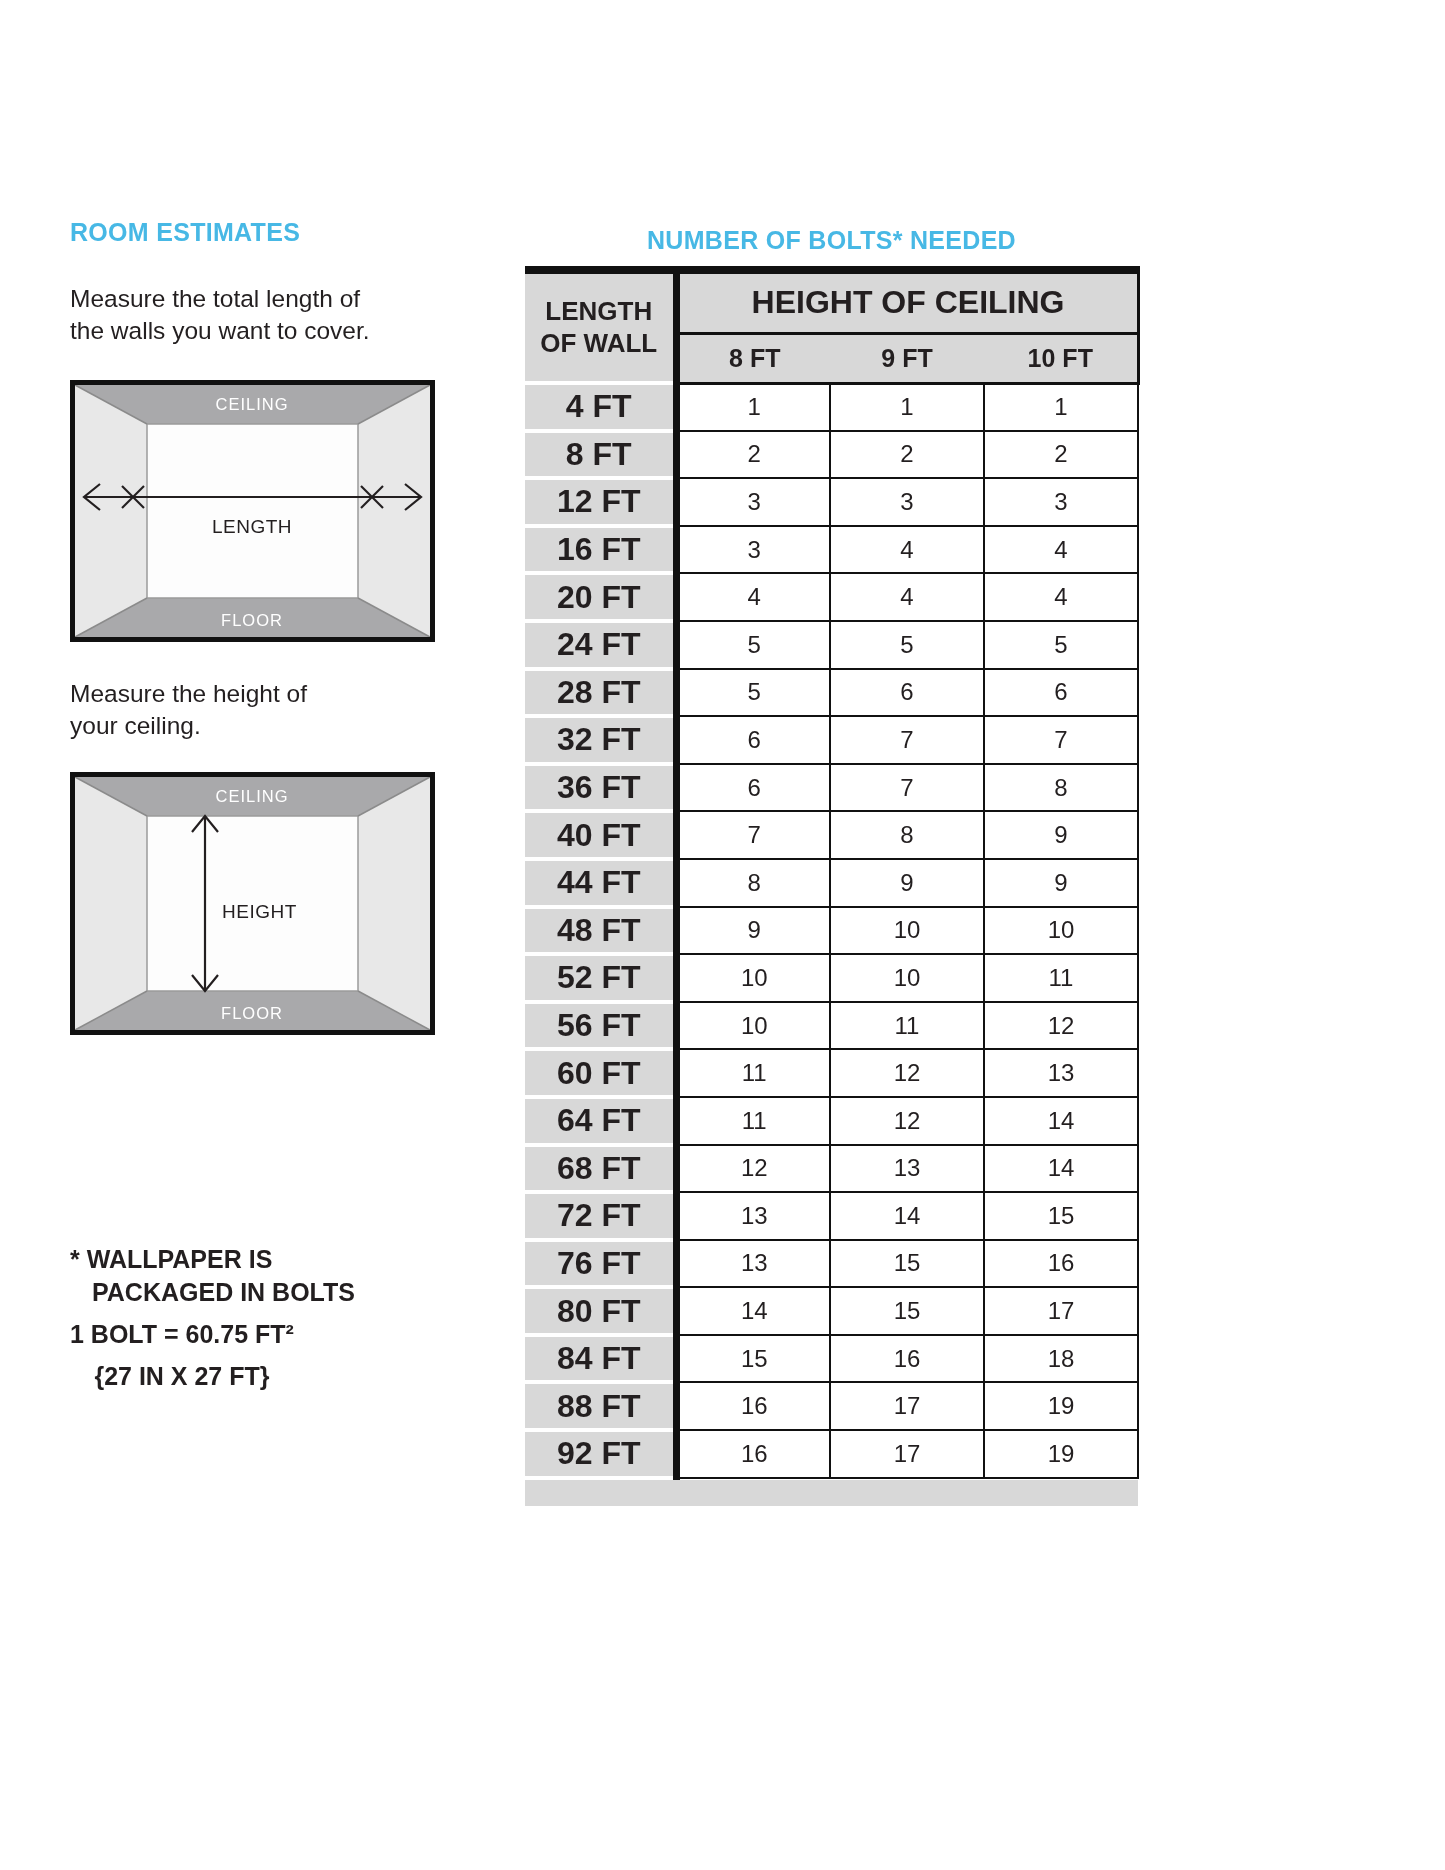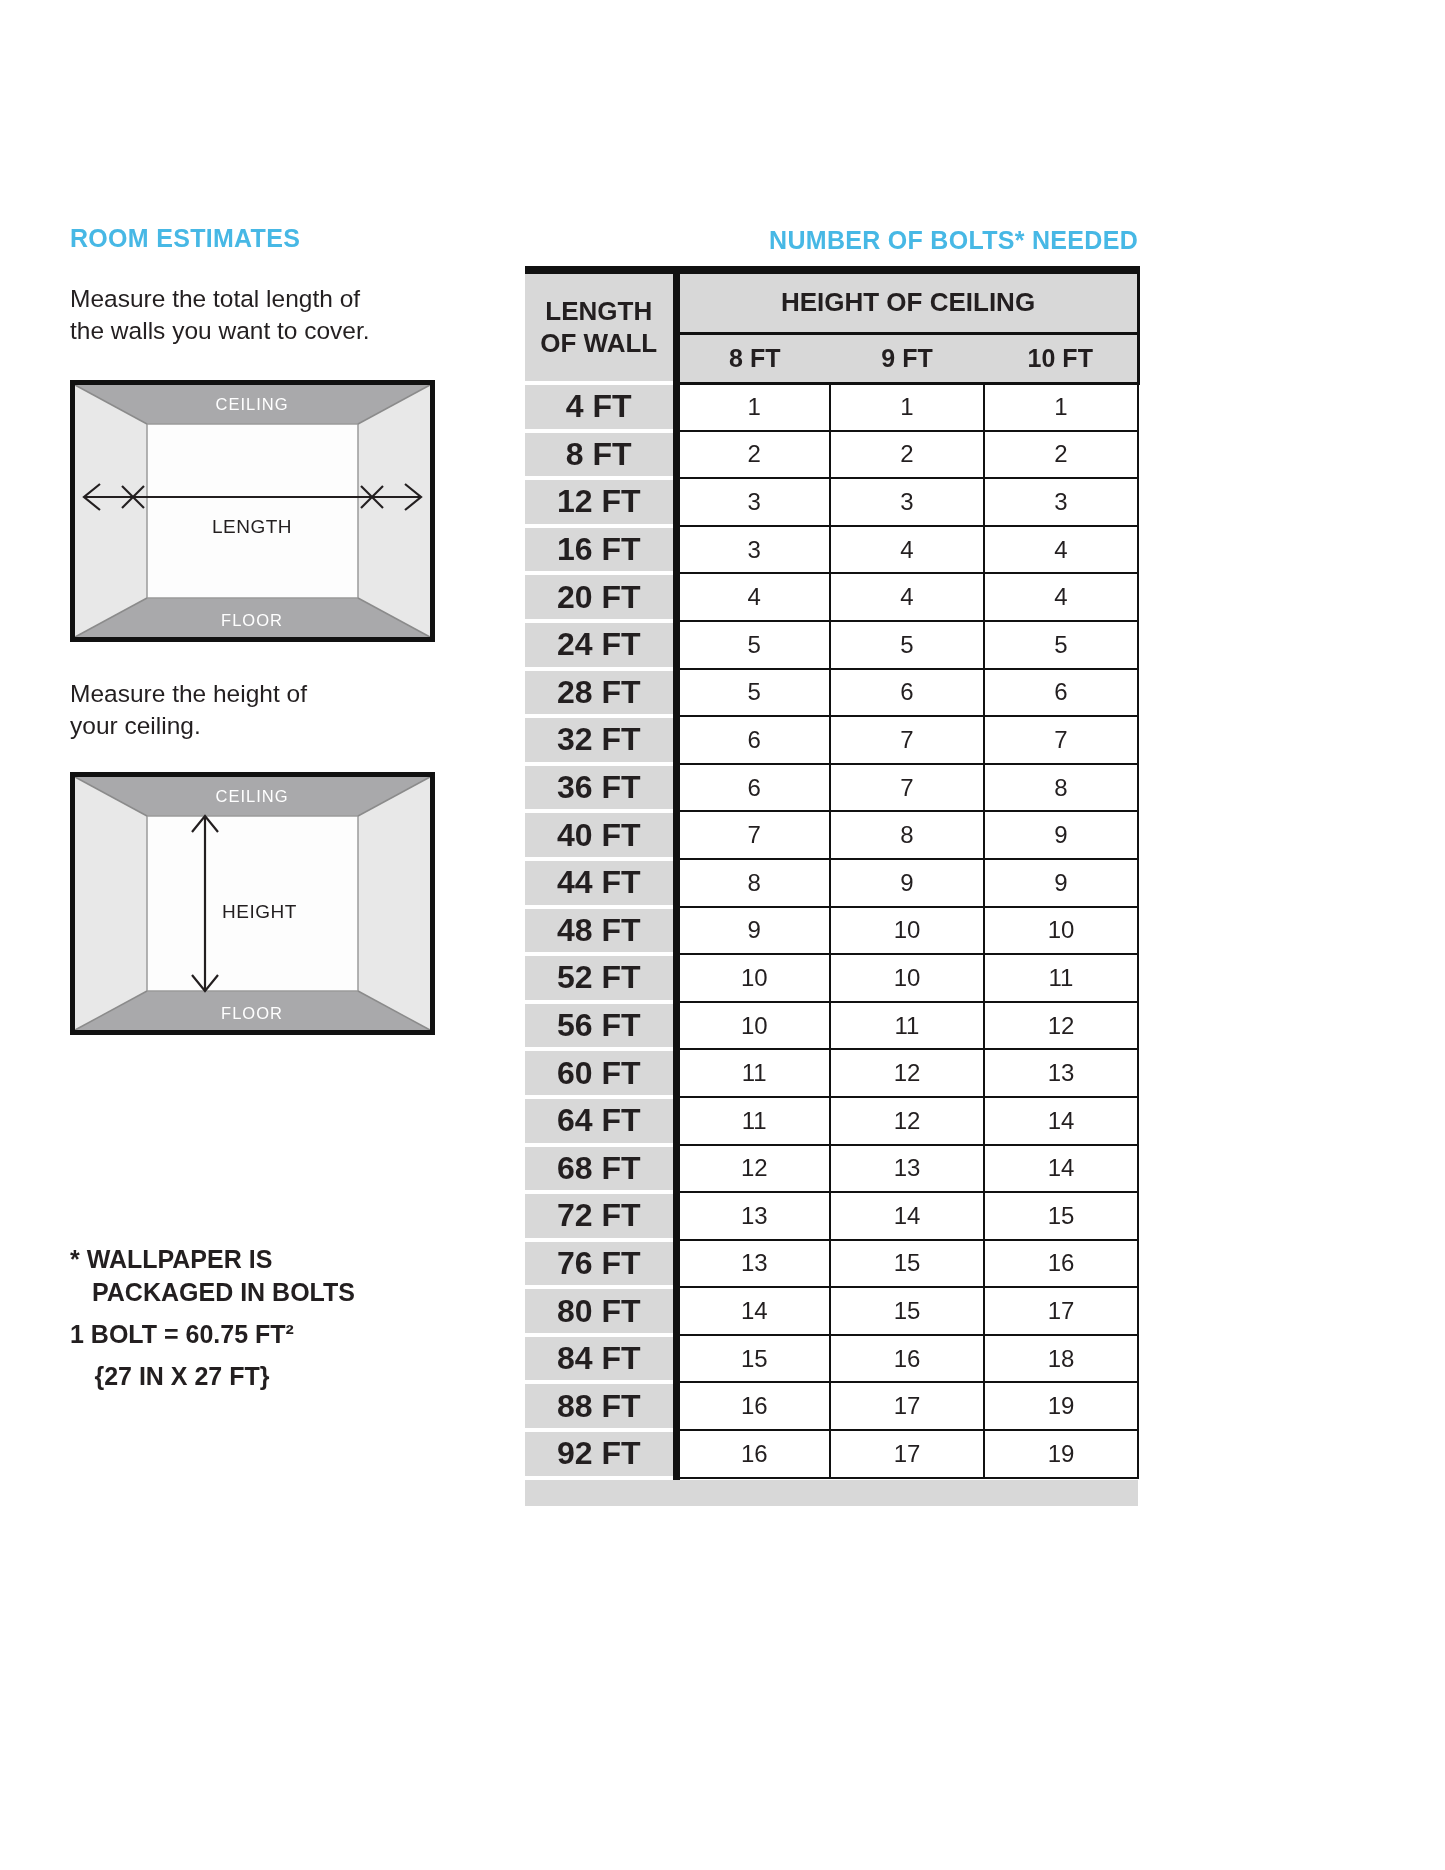--- a/index.html
+++ b/index.html
@@ -25,21 +25,21 @@
   }
   
   .left-col { position: absolute; left: 70px; top: 0; width: 450px; height: 1870px; }
   .section-heading {
     margin: 0;
     font-size: 25px;
     font-weight: bold;
     letter-spacing: 0.3px;
     color: #47b8e5;
   }
-  .left-col .section-heading { position: absolute; top: 224px; left: 0; }
+  .left-col .section-heading { position: absolute; top: 218px; left: 0; }
   .step-text {
     position: absolute;
     left: 0;
     margin: 0;
     font-size: 24.5px;
     line-height: 1.3;
     white-space: pre-line;
     color: #231f20;
   }
   .step-1 { top: 283px; }
@@ -47,21 +47,21 @@
   .step-3 { top: 1071px; }
   .diagram { position: absolute; left: 0; display: block; }
   .diagram-1 { top: 380px; }
   .diagram-2 { top: 772px; }
   .footnote { position: absolute; top: 1243px; left: 0; font-size: 25px; font-weight: bold; line-height: 1.32; }
   .footnote .indent { padding-left: 22px; }
   .bolt-size { position: absolute; top: 1320px; left: 0; font-size: 25px; font-weight: bold; text-align: center; }
   .bolt-size .line { margin: 0 0 13px 0; }
   
   .right-col { position: absolute; left: 525px; top: 0; width: 613px; }
-  .right-col .section-heading { position: absolute; top: 226px; left: 0; width: 100%; text-align: right; }
+  .right-col .section-heading { position: absolute; top: 226px; left: 0; width: 100%; text-align: center; }
   .table-wrap { position: absolute; top: 266px; left: 0; width: 613px; }
   table.bolts { border-collapse: collapse; table-layout: fixed; width: 613px; }
   .c0 { width: 151px; } .c1, .c2, .c3 { width: 154px; }
   table.bolts th, table.bolts td {
     padding: 0;
     text-align: center;
     vertical-align: middle;
     color: #231f20;
   }
   .corner {
@@ -69,21 +69,21 @@
     font-size: 26px;
     font-weight: bold;
     line-height: 1.2;
     border-top: 8px solid #111;
     border-right: 7px solid #111;
     border-bottom: 4px solid #fff;
     padding: 0 14px;
   }
   .colgroup-h {
     background: #d8d8d8;
-    font-size: 26px;
+    font-size: 32px;
     font-weight: bold;
     height: 63px;
     border-top: 8px solid #111;
     border-bottom: 3px solid #111;
     border-right: 3px solid #111;
   }
   .subhead {
     background: #d8d8d8;
     font-size: 25px;
     font-weight: bold;

